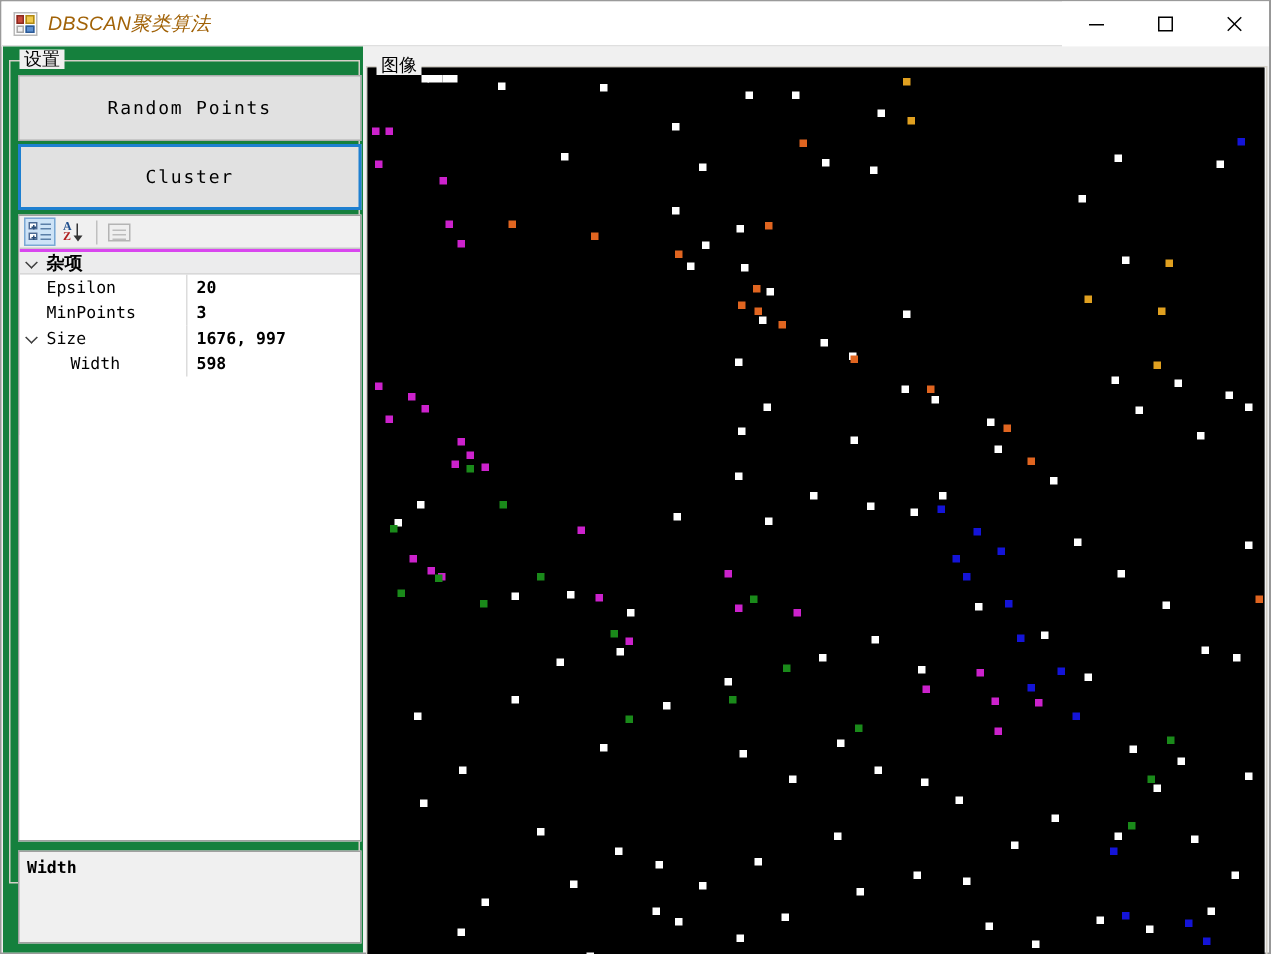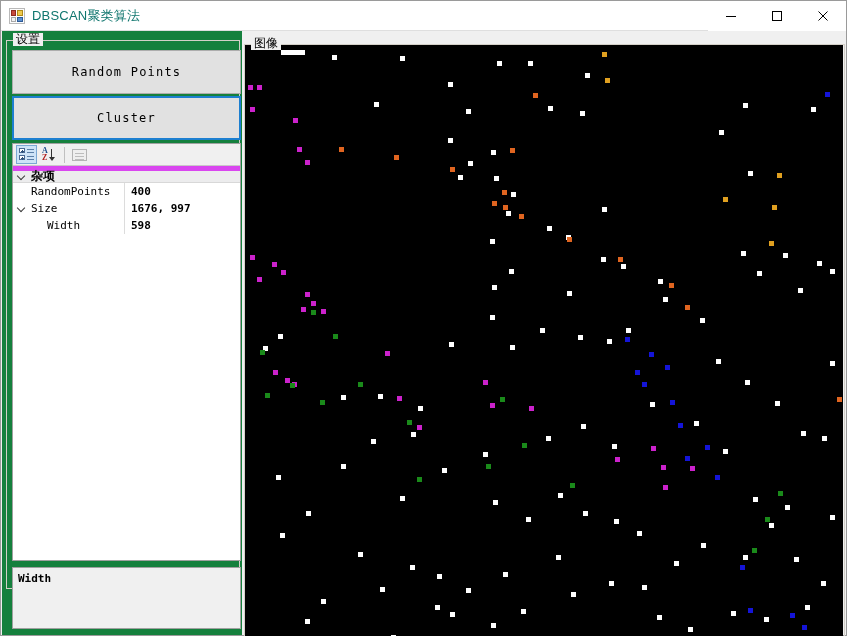--- a/index.html
+++ b/index.html
@@ -28,21 +28,21 @@
     width:16px;height:16px;margin-left:8px;margin-right:7px;
     position:relative;flex:0 0 auto;
     background:#fdfdfd;border:1px solid #b9b9b9;
     box-sizing:border-box;
   }
   #appicon i{position:absolute;display:block;box-sizing:border-box;}
   .ic-a{left:1px;top:1px;width:5px;height:6px;background:#c74a3c;border:1px solid #8d2a20;}
   .ic-b{left:7px;top:1px;width:6px;height:6px;background:#efc94c;border:1px solid #b08a16;}
   .ic-c{left:1px;top:8px;width:5px;height:5px;background:#f2f2f2;border:1px solid #a8a8a8;}
   .ic-d{left:7px;top:8px;width:6px;height:5px;background:#5b8fd0;border:1px solid #2d5a96;}
-  #title-text{font-size:13px;color:#0f766e;letter-spacing:0.2px;white-space:nowrap;}
+  #title-text{font-size:13px;color:#a16207;letter-spacing:0.2px;white-space:nowrap;font-style:italic;}
   #winbtns{margin-left:auto;display:flex;height:30px;}
   .winbtn{
     width:46px;height:30px;display:flex;align-items:center;justify-content:center;
     background:#ffffff;color:#000;font-size:13px;line-height:1;
   }
   .winbtn svg{display:block;}
 
   
   #leftcol{
     position:absolute;left:1px;top:30px;width:240px;height:604px;
@@ -145,21 +145,21 @@
     height:17px;line-height:17px;
   }
   .prow .pval{
     flex:1 1 auto;padding-left:6px;
     white-space:nowrap;overflow:hidden;
     font-weight:bold;
     height:17px;line-height:17px;
   }
   .prow.cat{
     background:#ececed;
-    border-top:5px solid #d946ef;
+    border-top:2px solid #d946ef;
     border-bottom:1px solid #d8d8d8;
     text-align:right;
   }
   .prow.cat .catname{
     font-family:"Liberation Sans","DejaVu Sans",sans-serif;
     font-weight:bold;font-size:12px;padding-left:2px;
   }
   .prow.child .pname{padding-left:18px;}
   .prow.selrow{}
   .chev{
@@ -288,27 +288,32 @@
         </div>
 
         <div id="pg-rows">
           <div class="prow cat">
             <span class="gut">
                 <span class="chev"></span>
               </span>
             <span class="catname">杂项</span>
           </div>
 
-
-
           <div class="prow">
             <span class="gut"></span>
-            <span class="pname">RandomPoints</span>
-            <span class="pval">400</span>
-          </div>
+            <span class="pname">Epsilon</span>
+            <span class="pval">20</span>
+          </div>
+
+          <div class="prow">
+            <span class="gut"></span>
+            <span class="pname">MinPoints</span>
+            <span class="pval">3</span>
+          </div>
+
 
           <div class="prow">
             <span class="gut">
                 <span class="chev"></span>
               </span>
             <span class="pname">Size</span>
             <span class="pval">1676, 997</span>
           </div>
 
           <div class="prow child selrow">

